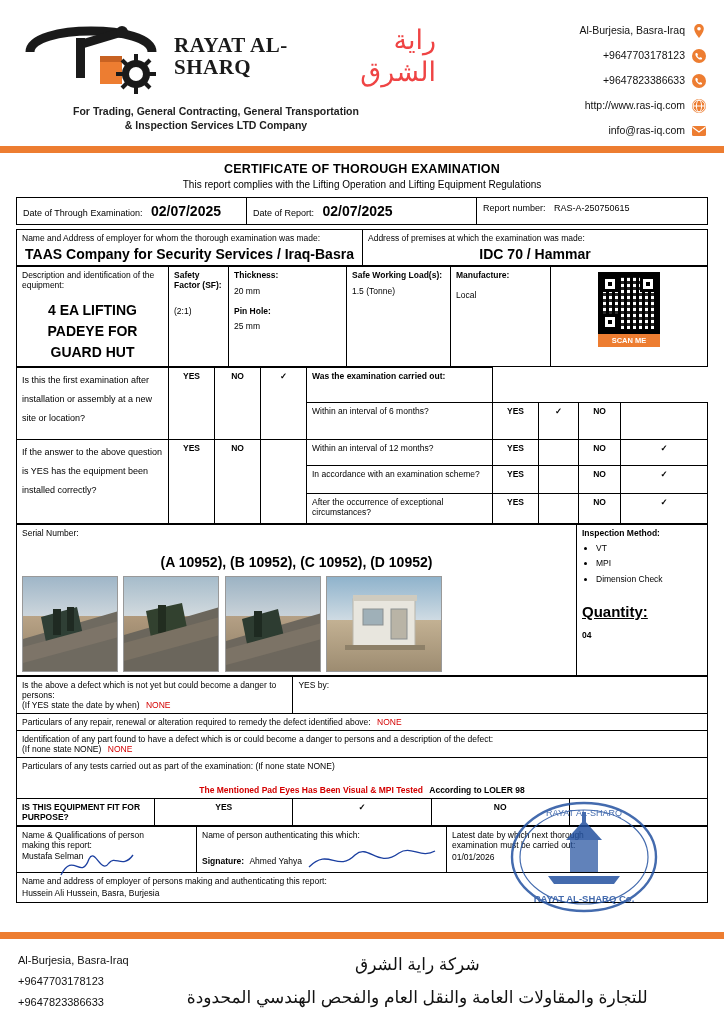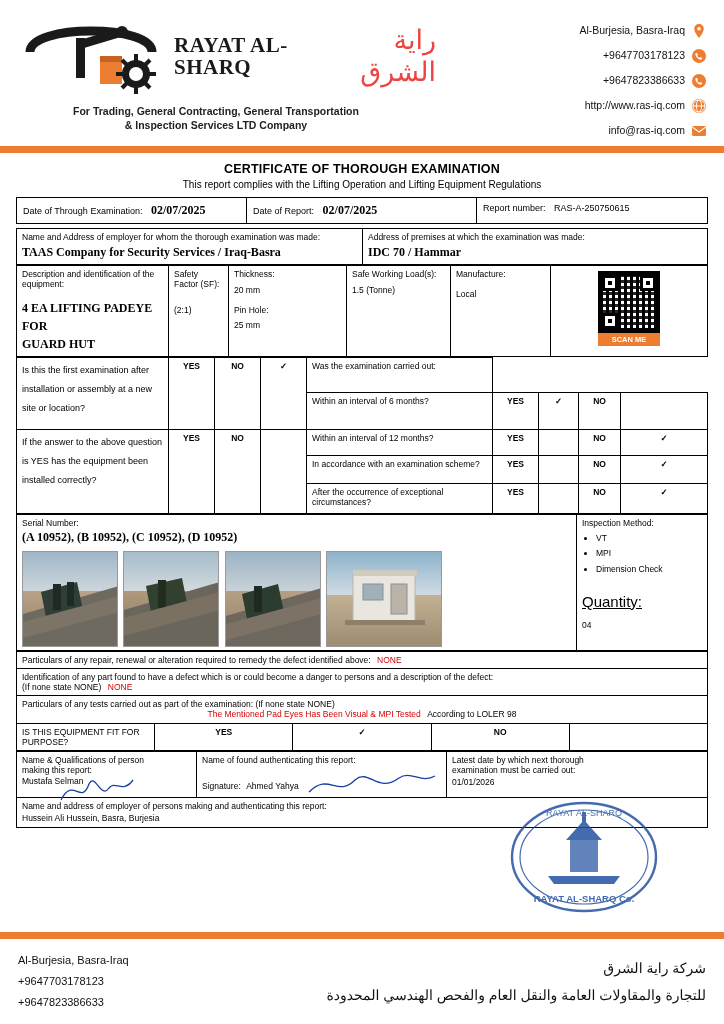--- a/index.html
+++ b/index.html
@@ -54,22 +54,22 @@
 
   
   .title-wrap { text-align:center; padding: 9px 0 7px 0; }
   .title-main { font-weight:bold; font-size:12.5px; letter-spacing:.2px; }
   .title-sub { font-size:10px; margin-top:3px; }
 
   
   table { border-collapse: collapse; }
   .tbl { width: 692px; margin: 0 16px; table-layout: fixed; }
   .tbl td { border:1px solid #000; padding:3px 5px; vertical-align:top; font-size:8.5px; }
-  .b { font-weight:normal; }
-  .bb { font-family:Liberation Serif, serif; font-weight:bold; font-size:12px; }
+  .b { font-weight:bold; }
+  .bb { font-family:Liberation Sans, sans-serif; font-weight:bold; font-size:14px;text-align:center; }
   .red { color:#d40000; }
   .center { text-align:center; }
   .mid { vertical-align:middle; }
   .nb { border:none !important; }
 
   .hdrline td { padding:5px 6px; font-size:9px; }
 
   
   .tick { text-align:center; font-size:11px; font-weight:bold; }
 
@@ -105,21 +105,21 @@
     opacity:.85; pointer-events:none;
   }
 
   
   .footer {
     position:absolute; left:0; right:0; bottom:0; height:92px;
     border-top:7px solid #ED7D31; background:#fff;
     display:flex; align-items:center; padding: 0 18px;
   }
   .f-left { font-size:11px; color:#111; line-height:1.9; }
-  .f-right { flex:1; text-align:right; direction:rtl; font-size:14px; color:#111; line-height:1.9; }
+  .f-right { flex:1; text-align:center; direction:rtl; font-size:17px; color:#111; line-height:1.9; }
 </style>
 </head>
 <body>
 
 <div class="page">
 
   <div class="header">
     <div class="logo-block">
       <div class="logo-row">
         <div class="logo-mark">
@@ -342,21 +342,21 @@
       <td class="tick mid">✓</td>
     </tr>
   </tbody>
     </table>
 
   <table class="tbl">
     <tbody>
         <tr>
       <td style="width:560px">
         <div>Serial Number:</div>
-        <div class="bb" style="margin-top:2px">(A 10952), (B 10952), (C 10952), (D 10952)</div>
+        <div class="bb" style="margin-top:16px">(A 10952), (B 10952), (C 10952), (D 10952)</div>
         <div style="margin-top:6px; white-space:nowrap">
           <span class="photo" style="margin-right:3px">
             <span class="ph-sky" style="background:linear-gradient(#9fb6c8,#cdd6dc)"></span>
             <span class="ph-ground" style="background:linear-gradient(#b9a386,#8f7f66)"></span>
             <svg width="96" height="96" viewBox="0 0 96 96" style="position:absolute;inset:0">
               <polygon points="0,62 96,34 96,96 0,96" fill="#6f6a60"></polygon>
               <polygon points="18,40 54,30 60,58 24,70" fill="#2f3f35"></polygon>
               <rect x="30" y="32" width="8" height="26" fill="#1f2a22"></rect>
               <rect x="44" y="30" width="7" height="24" fill="#1f2a22"></rect>
               <polygon points="0,70 96,44 96,60 0,86" fill="#7d7468"></polygon>
@@ -405,36 +405,44 @@
         <div class="b" style="margin-top:16px; text-decoration:underline; font-size:15px">Quantity:</div>
         <div class="b" style="margin-top:10px">04</div>
       </td>
     </tr>
   </tbody>
     </table>
 
   <table class="tbl">
     <tbody>
     <tr>
+      <td colspan="2" style="height:26px">
+        <div>Is the above a defect which is not yet but could become a danger to persons:</div>
+        <div><span>(If YES state the date by when)</span>
+          <span class="red" style="margin-left:4px">NONE</span></div>
+      </td>
+      <td colspan="3" class="mid">YES by:</td>
+    </tr>
+    <tr>
       <td colspan="5" style="height:16px" class="mid">
         <span>Particulars of any repair, renewal or alteration required to remedy the defect identified above:</span>
         <span class="red" style="margin-left:4px">NONE</span>
       </td>
     </tr>
     <tr>
       <td colspan="5" style="height:26px">
         <div>Identification of any part found to have a defect which is or could become a danger to persons and a description of the defect:</div>
         <div><span>(If none state NONE)</span>
           <span class="red" style="margin-left:4px">NONE</span></div>
       </td>
     </tr>
     <tr>
       <td colspan="5" style="height:28px">
         <div>Particulars of any tests carried out as part of the examination: (If none state NONE)</div>
-        <div class="center" style="margin-top:0">
+        <div class="center" style="margin-top:14px">
           <span class="red b">The Mentioned Pad Eyes Has Been Visual &amp; MPI Tested</span>
           <span class="b" style="margin-left:4px">According to LOLER 98</span>
         </div>
       </td>
     </tr>
     <tr>
       <td style="height:18px" class="b mid">IS THIS EQUIPMENT FIT FOR PURPOSE?</td>
       <td class="tick mid">YES</td>
       <td class="tick mid">✓</td>
       <td class="tick mid">NO</td>
@@ -448,21 +456,21 @@
         <tr>
       <td style="width:180px; height:46px; position:relative">
         <div>Name &amp; Qualifications of person</div>
         <div>making this report:</div>
         <div style="margin-top:1px">Mustafa Selman</div>
         <svg class="sig" width="80" height="34" viewBox="0 0 80 34" style="left:40px; top:20px">
           <path d="M4 28 C16 4, 24 34, 32 12 C38 0, 44 28, 52 16 C58 8, 66 22, 76 8" fill="none" stroke="#1b3fa0" stroke-width="1.3"></path>
         </svg>
       </td>
       <td style="width:250px; position:relative">
-        <div>Name of found authenticating this report:</div>
+        <div>Name of person authenticating this which:</div>
         <div style="margin-top:16px">
           <span class="b">Signature:</span>
           <span style="margin-left:3px">Ahmed Yahya</span>
         </div>
         <svg class="sig" width="130" height="30" viewBox="0 0 130 30" style="left:110px; top:18px">
           <path d="M2 22 C22 2, 30 28, 48 10 C62 -2, 70 24, 92 8 C104 0, 114 14, 128 6" fill="none" stroke="#1b3fa0" stroke-width="1.3"></path>
         </svg>
       </td>
       <td>
         <div>Latest date by which next thorough</div>

